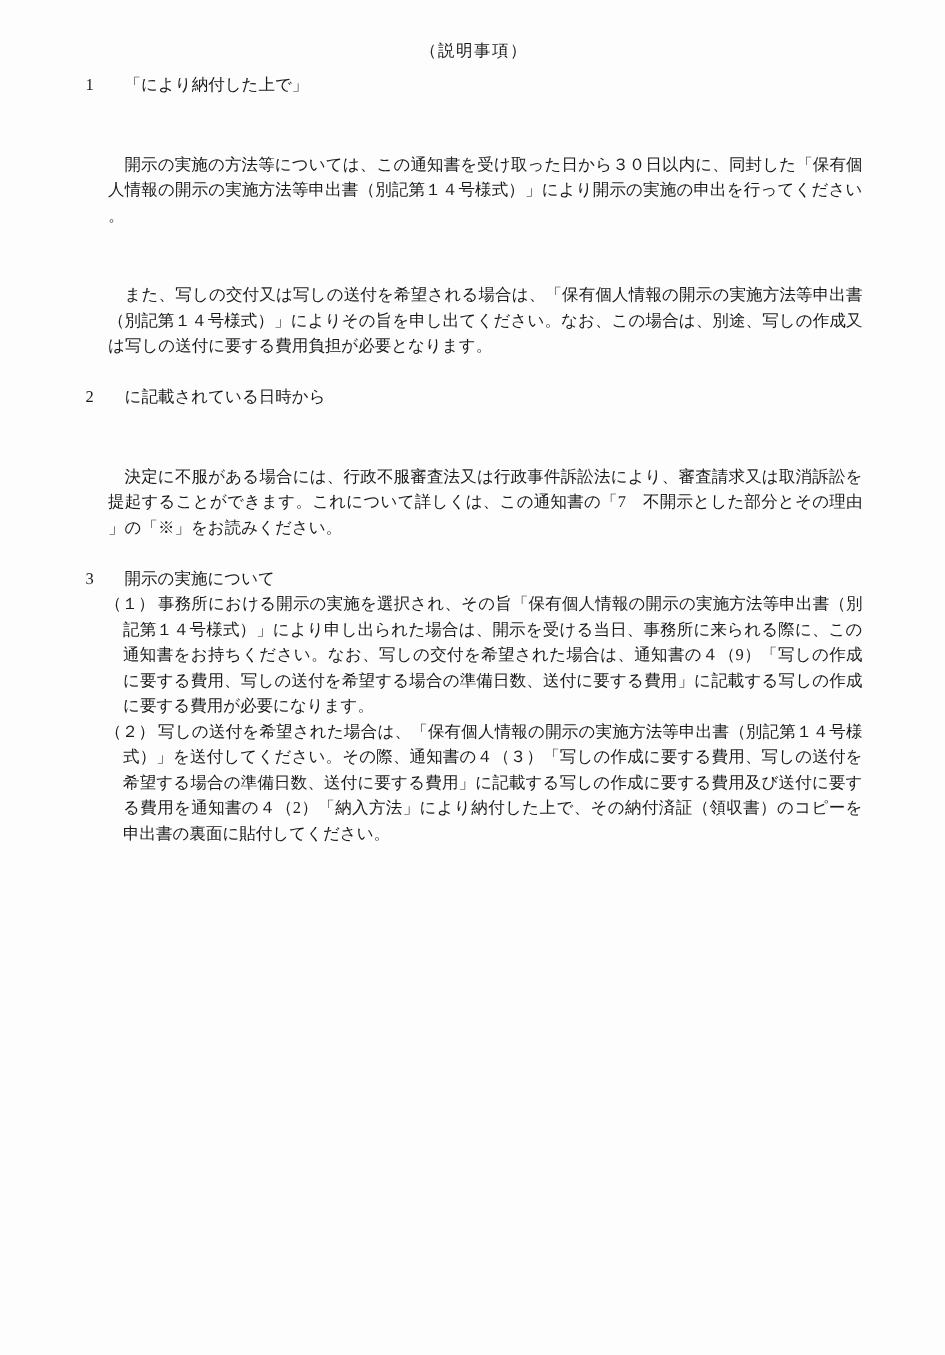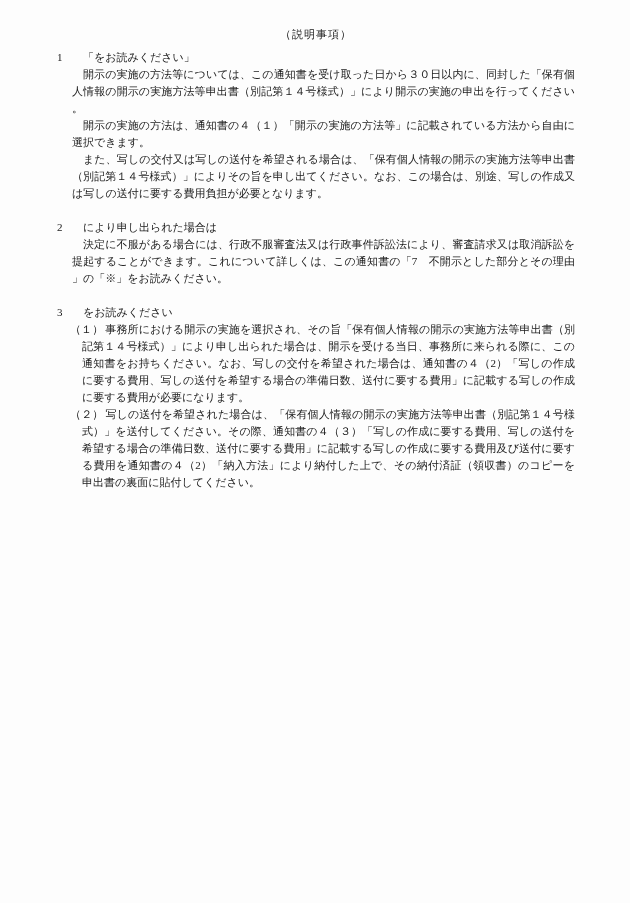--- a/index.html
+++ b/index.html
@@ -44,20 +44,21 @@
   }
   .section-heading-text {
     flex: 1;
   }
   .para {
     margin-left: 15px;
     text-indent: 11px;
     text-align: justify;
     word-break: break-all;
     line-break: anywhere;
+    margin-top: 36px;
   }
   .sub-item {
     margin-left: 25px;
     text-indent: -12px;
     text-align: justify;
     word-break: break-all;
     line-break: anywhere;
   }
   .sub-item-marker {
     margin-right: 2px;
@@ -66,41 +67,40 @@
 </head>
 <body>
 
 <div class="page">
 
   <div class="doc-title">（説明事項）</div>
 
   <div class="section">
     <div class="section-heading">
       <span class="section-number">1</span>
-      <span class="section-heading-text">「をお読みください」</span>
+      <span class="section-heading-text">「により納付した上で」</span>
     </div>
     <div class="para">開示の実施の方法等については、この通知書を受け取った日から３０日以内に、同封した「保有個人情報の開示の実施方法等申出書（別記第１４号様式）」により開示の実施の申出を行ってください。</div>
-    <div class="para">開示の実施の方法は、通知書の４（１）「開示の実施の方法等」に記載されている方法から自由に選択できます。</div>
     <div class="para">また、写しの交付又は写しの送付を希望される場合は、「保有個人情報の開示の実施方法等申出書（別記第１４号様式）」によりその旨を申し出てください。なお、この場合は、別途、写しの作成又は写しの送付に要する費用負担が必要となります。</div>
   </div>
 
   <div class="section">
     <div class="section-heading">
       <span class="section-number">2</span>
-      <span class="section-heading-text">により申し出られた場合は</span>
+      <span class="section-heading-text">に記載されている日時から</span>
     </div>
     <div class="para">決定に不服がある場合には、行政不服審査法又は行政事件訴訟法により、審査請求又は取消訴訟を提起することができます。これについて詳しくは、この通知書の「7　不開示とした部分とその理由」の「※」をお読みください。</div>
   </div>
 
   <div class="section">
     <div class="section-heading">
       <span class="section-number">3</span>
-      <span class="section-heading-text">をお読みください</span>
+      <span class="section-heading-text">開示の実施について</span>
     </div>
     <div class="sub-item">
-      <span class="sub-item-marker">（１）</span><span>事務所における開示の実施を選択され、その旨「保有個人情報の開示の実施方法等申出書（別記第１４号様式）」により申し出られた場合は、開示を受ける当日、事務所に来られる際に、この通知書をお持ちください。なお、写しの交付を希望された場合は、通知書の４（2）「写しの作成に要する費用、写しの送付を希望する場合の準備日数、送付に要する費用」に記載する写しの作成に要する費用が必要になります。</span>
+      <span class="sub-item-marker">（１）</span><span>事務所における開示の実施を選択され、その旨「保有個人情報の開示の実施方法等申出書（別記第１４号様式）」により申し出られた場合は、開示を受ける当日、事務所に来られる際に、この通知書をお持ちください。なお、写しの交付を希望された場合は、通知書の４（9）「写しの作成に要する費用、写しの送付を希望する場合の準備日数、送付に要する費用」に記載する写しの作成に要する費用が必要になります。</span>
     </div>
     <div class="sub-item">
       <span class="sub-item-marker">（２）</span><span>写しの送付を希望された場合は、「保有個人情報の開示の実施方法等申出書（別記第１４号様式）」を送付してください。その際、通知書の４（３）「写しの作成に要する費用、写しの送付を希望する場合の準備日数、送付に要する費用」に記載する写しの作成に要する費用及び送付に要する費用を通知書の４（2）「納入方法」により納付した上で、その納付済証（領収書）のコピーを申出書の裏面に貼付してください。</span>
     </div>
   </div>
 
 </div>
 
 </body></html>

